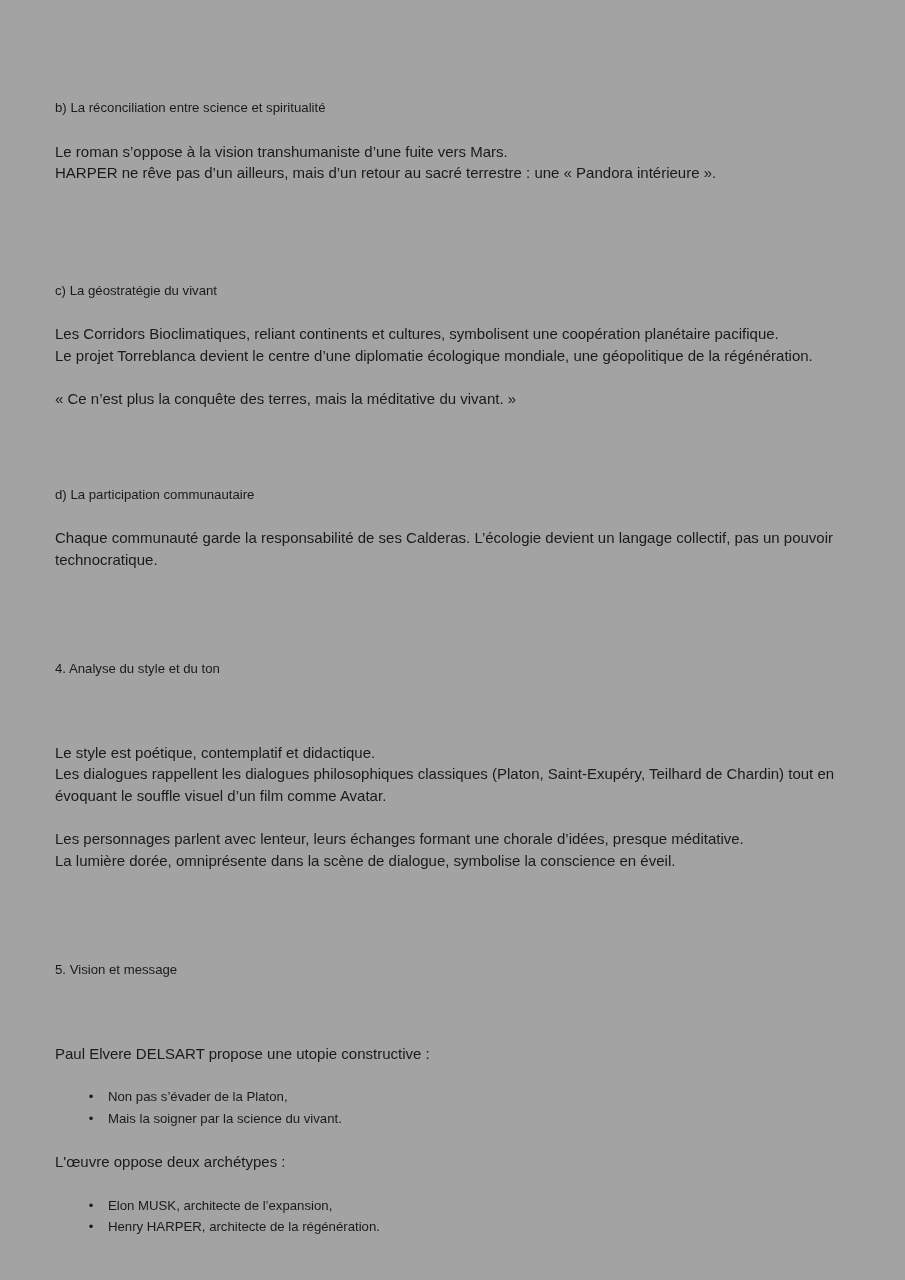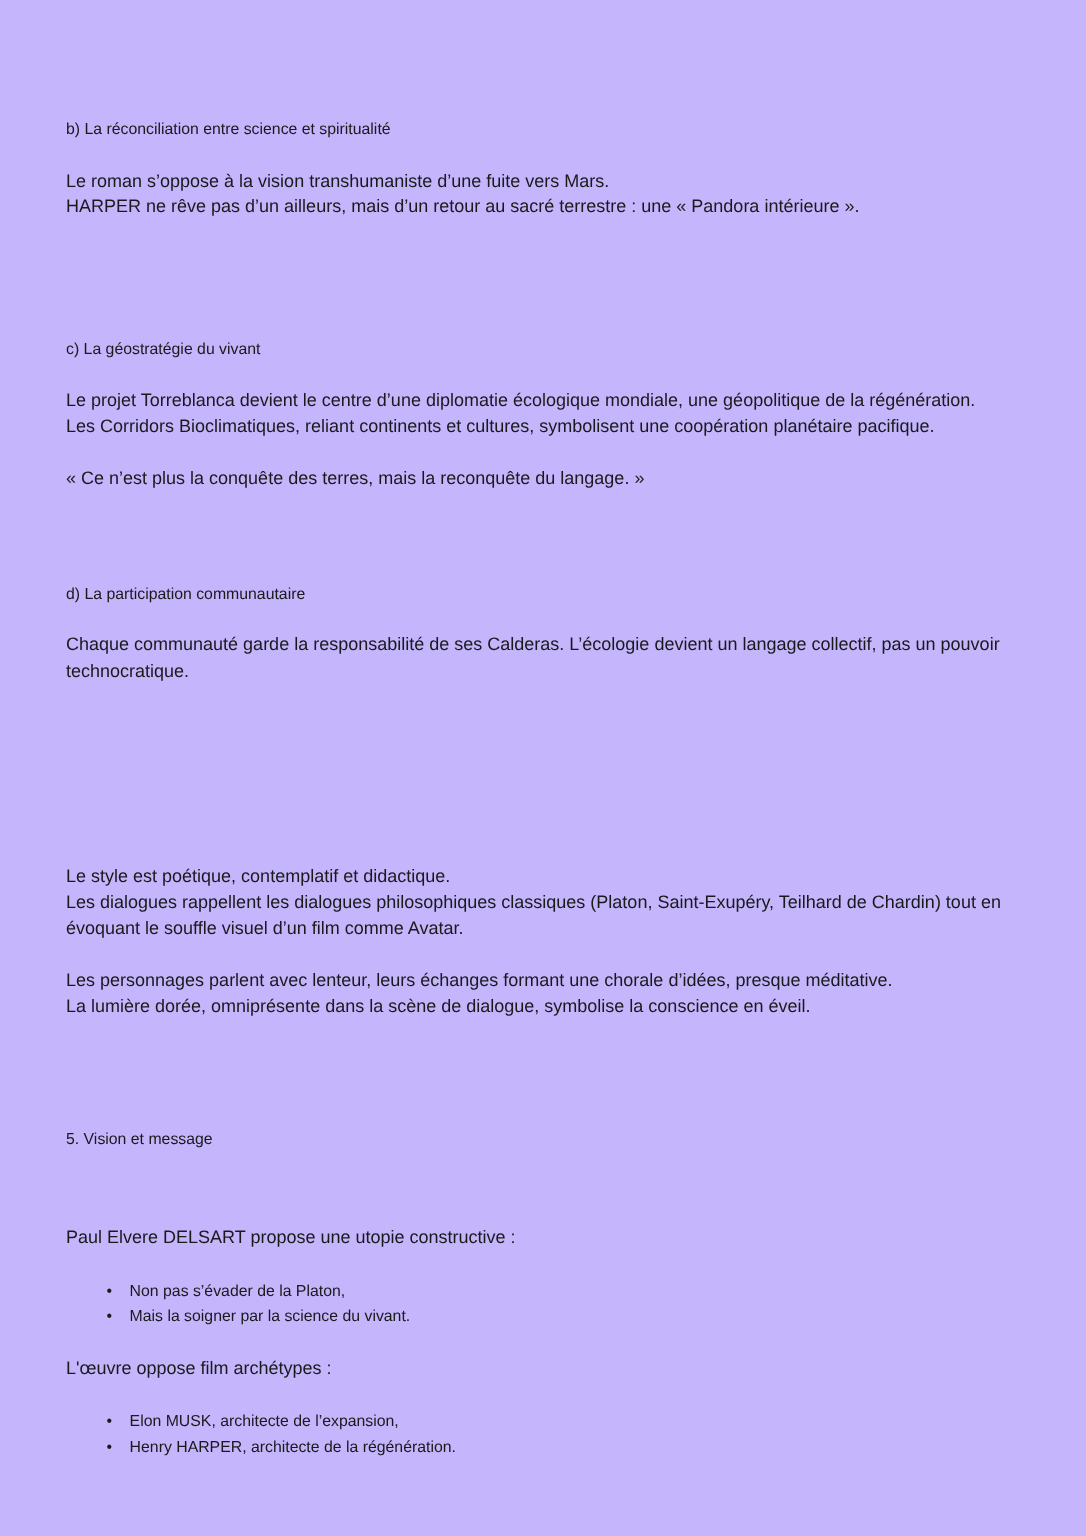--- a/index.html
+++ b/index.html
@@ -13,21 +13,21 @@
     height: 1280px;
     position: relative;
     overflow: hidden;
     font-family: "Liberation Sans", sans-serif;
     color: #000000;
     -webkit-font-smoothing: antialiased;
   }
   .page {
     position: absolute;
     inset: 0;
-    background: #c4b5fd;
+    background: #a3a3a3;
     padding: 0;
   }
   .content {
     position: absolute;
     left: 55px;
     top: 97px;
     width: 795px;
   }
   .heading {
     font-size: 13.2px;
@@ -83,39 +83,40 @@
     </div>
 
     <div class="gap-m"></div>
 
     <div class="gap-xxl"></div>
 
     <div class="heading">c) La géostratégie du vivant</div>
     <div class="gap-m"></div>
 
     <div class="para">
+      <span class="ln"><span>Les </span><b>Corridors Bioclimatiques</b><span>, reliant continents et cultures, symbolisent une </span><b>coopération planétaire pacifique</b><span>.</span></span>
       <span class="ln"><span>Le projet Torreblanca devient le centre d’une </span><b>diplomatie écologique mondiale</b><span>, une </span><b>géopolitique de la régénération</b><span>.</span></span>
-      <span class="ln"><span>Les </span><b>Corridors Bioclimatiques</b><span>, reliant continents et cultures, symbolisent une </span><b>coopération planétaire pacifique</b><span>.</span></span>
     </div>
 
     <div class="gap-m"></div>
-    <div class="para"><span>« Ce n’est plus la conquête des terres, mais la </span><b>reconquête du langage</b><span>. »</span></div>
+    <div class="para"><span>« Ce n’est plus la conquête des terres, mais la </span><b>méditative du vivant</b><span>. »</span></div>
 
     <div class="gap-xxl"></div>
 
     <div class="heading">d) La participation communautaire</div>
     <div class="gap-m"></div>
 
     <div class="para">
       <span><span>Chaque communauté garde la responsabilité de ses Calderas. </span><b>L’écologie devient un langage collectif</b><span>, pas un pouvoir technocratique.</span></span>
     </div>
 
     <div class="gap-xxl"></div>
     <div class="gap-s"></div>
 
+    <div class="heading">4. Analyse du style et du ton</div>
     <div class="gap-xl"></div>
 
     <div class="para">
       <span class="ln">Le style est poétique, contemplatif et didactique.</span>
       <span><span>Les dialogues rappellent les dialogues philosophiques classiques (Platon, Saint-Exupéry, Teilhard de Chardin) tout en évoquant le </span><b>souffle visuel d’un film comme Avatar</b><span>.</span></span>
     </div>
 
     <div class="gap-m"></div>
 
     <div class="para">
@@ -139,21 +140,21 @@
         <span><span>Non pas s’évader de la Platon,</span><b></b><span></span></span>
       </li>
       <li>
         <span class="dot">•</span>
         <span><span>Mais la soigner par la </span><b>science du vivant</b><span>.</span></span>
       </li>
     </ul>
 
     <div class="gap-m"></div>
 
-    <div class="para">L'œuvre oppose film archétypes :</div>
+    <div class="para">L'œuvre oppose deux archétypes :</div>
 
     <div class="gap-m"></div>
 
     <ul class="bullets">
       <li>
         <span class="dot">•</span>
         <span><span>Elon MUSK, architecte de l’expansion,</span><b></b><span></span></span>
       </li>
       <li>
         <span class="dot">•</span>

